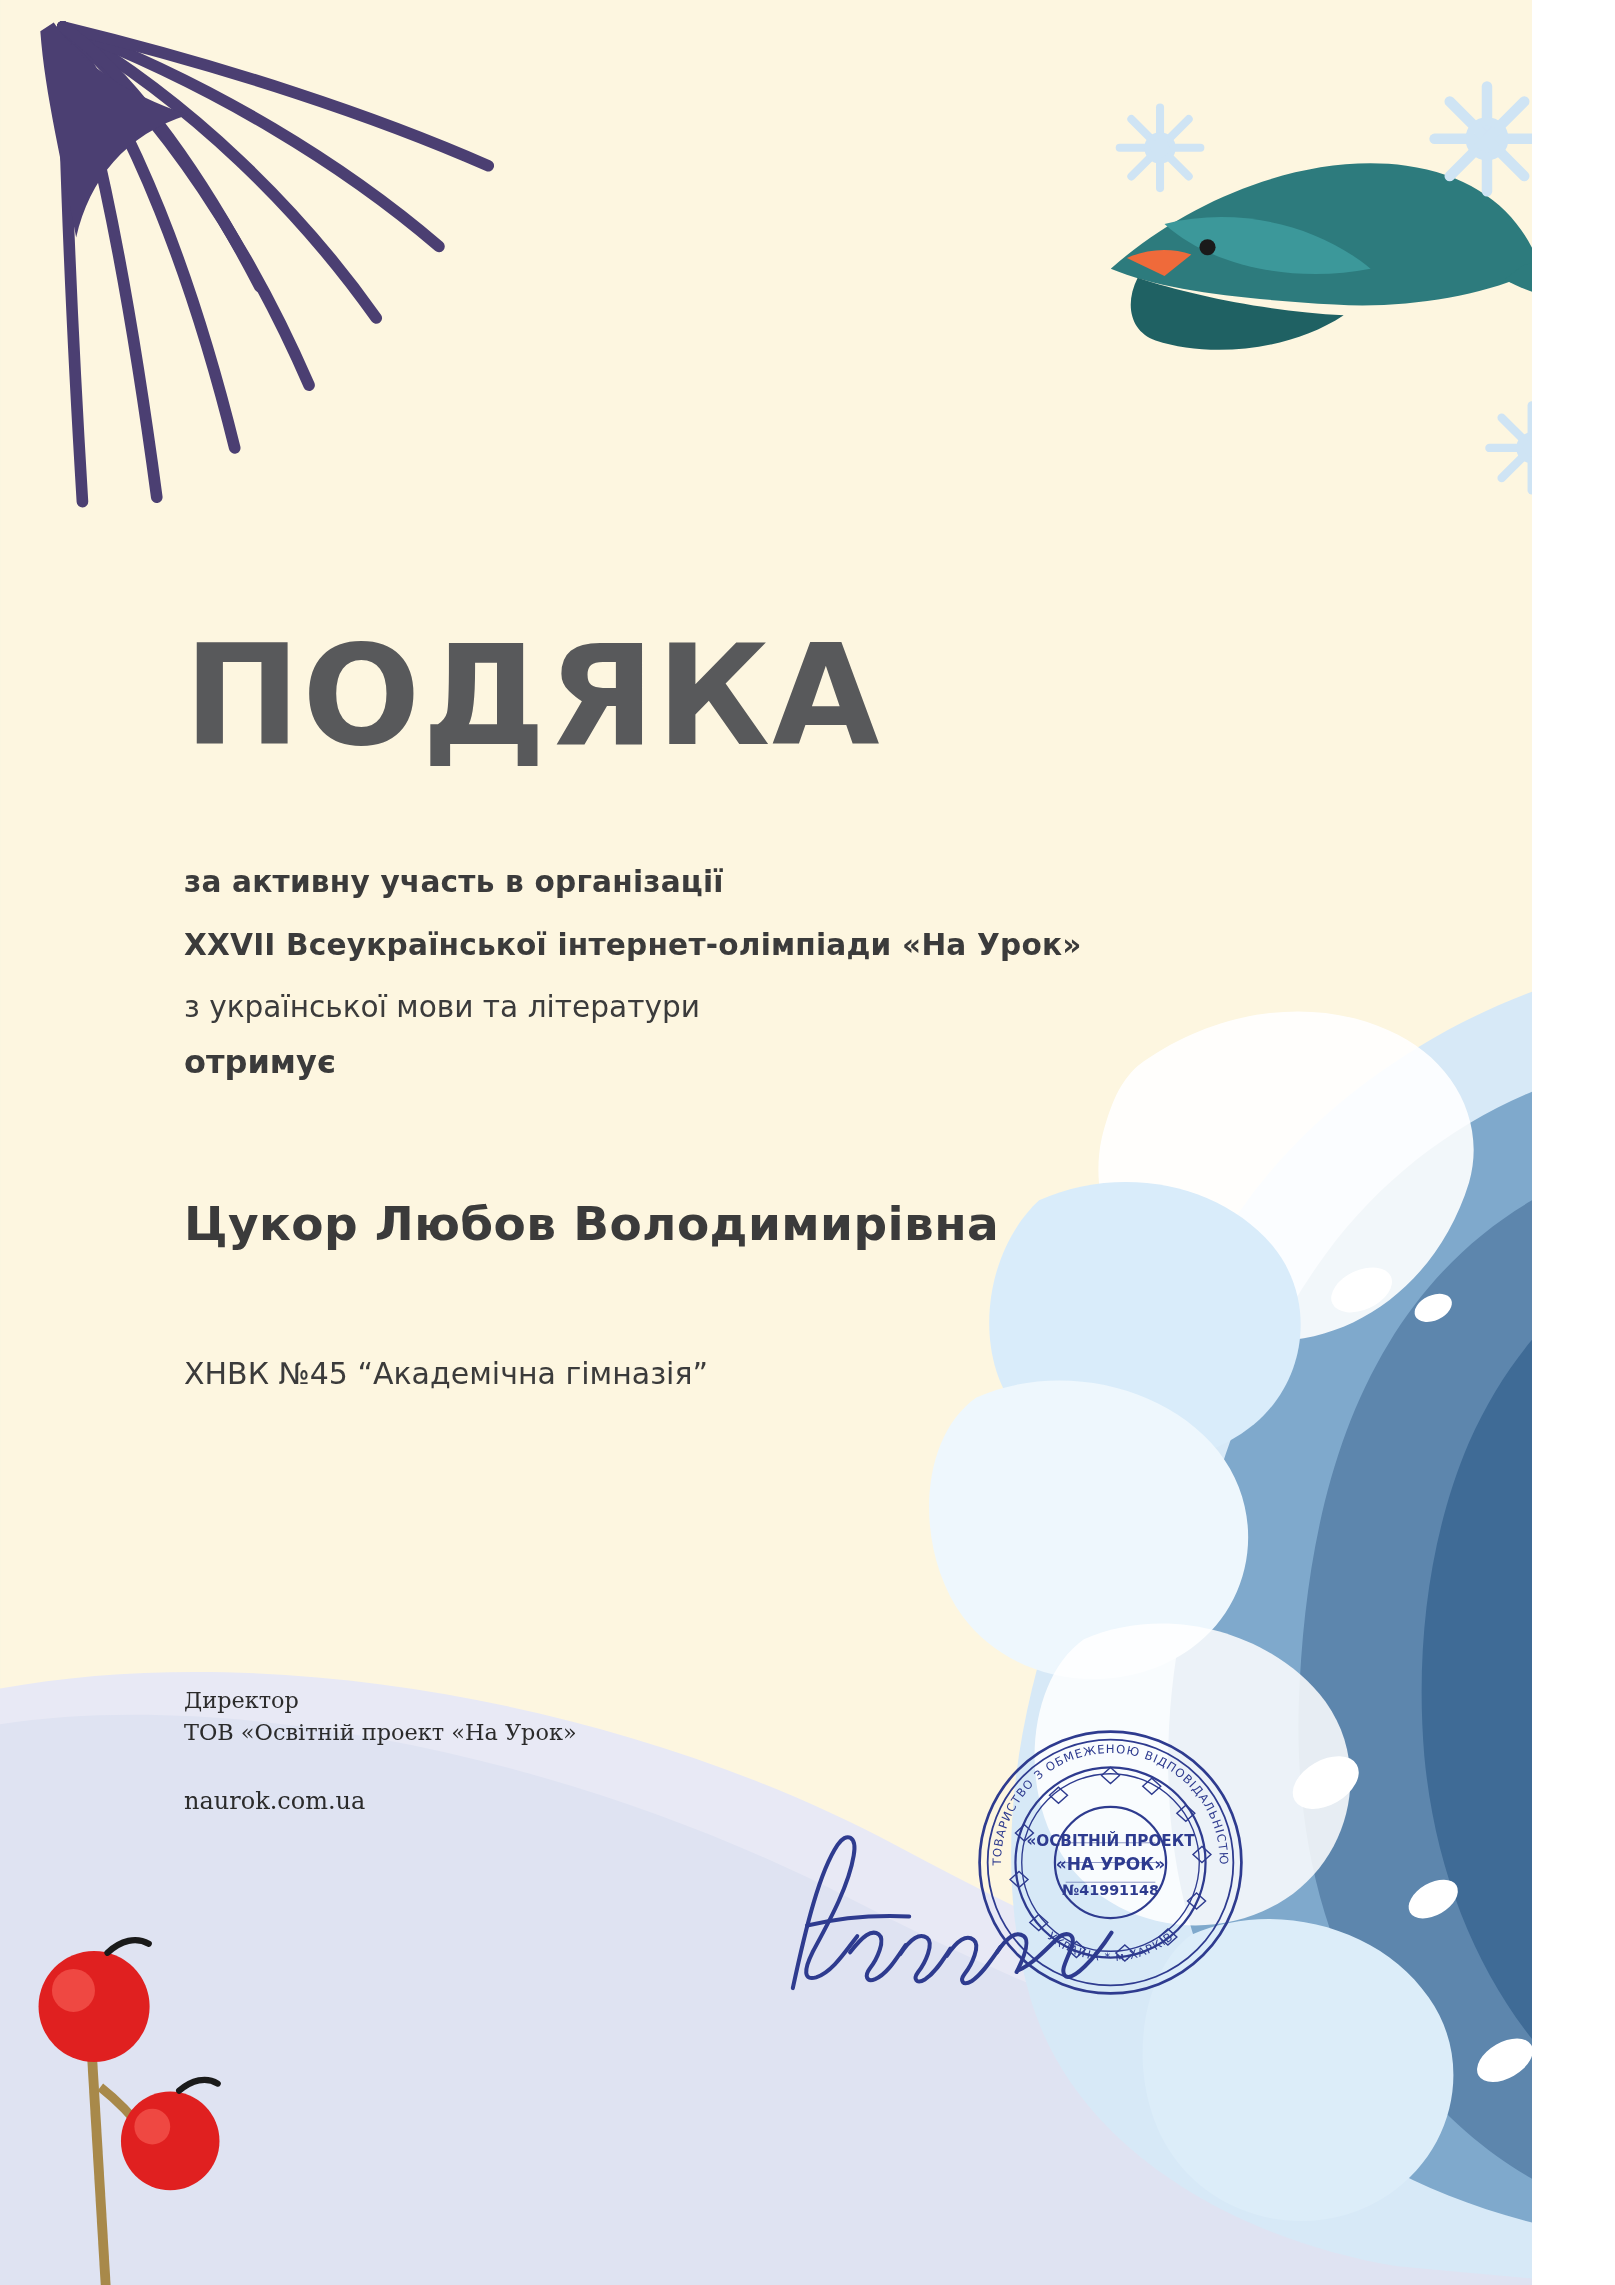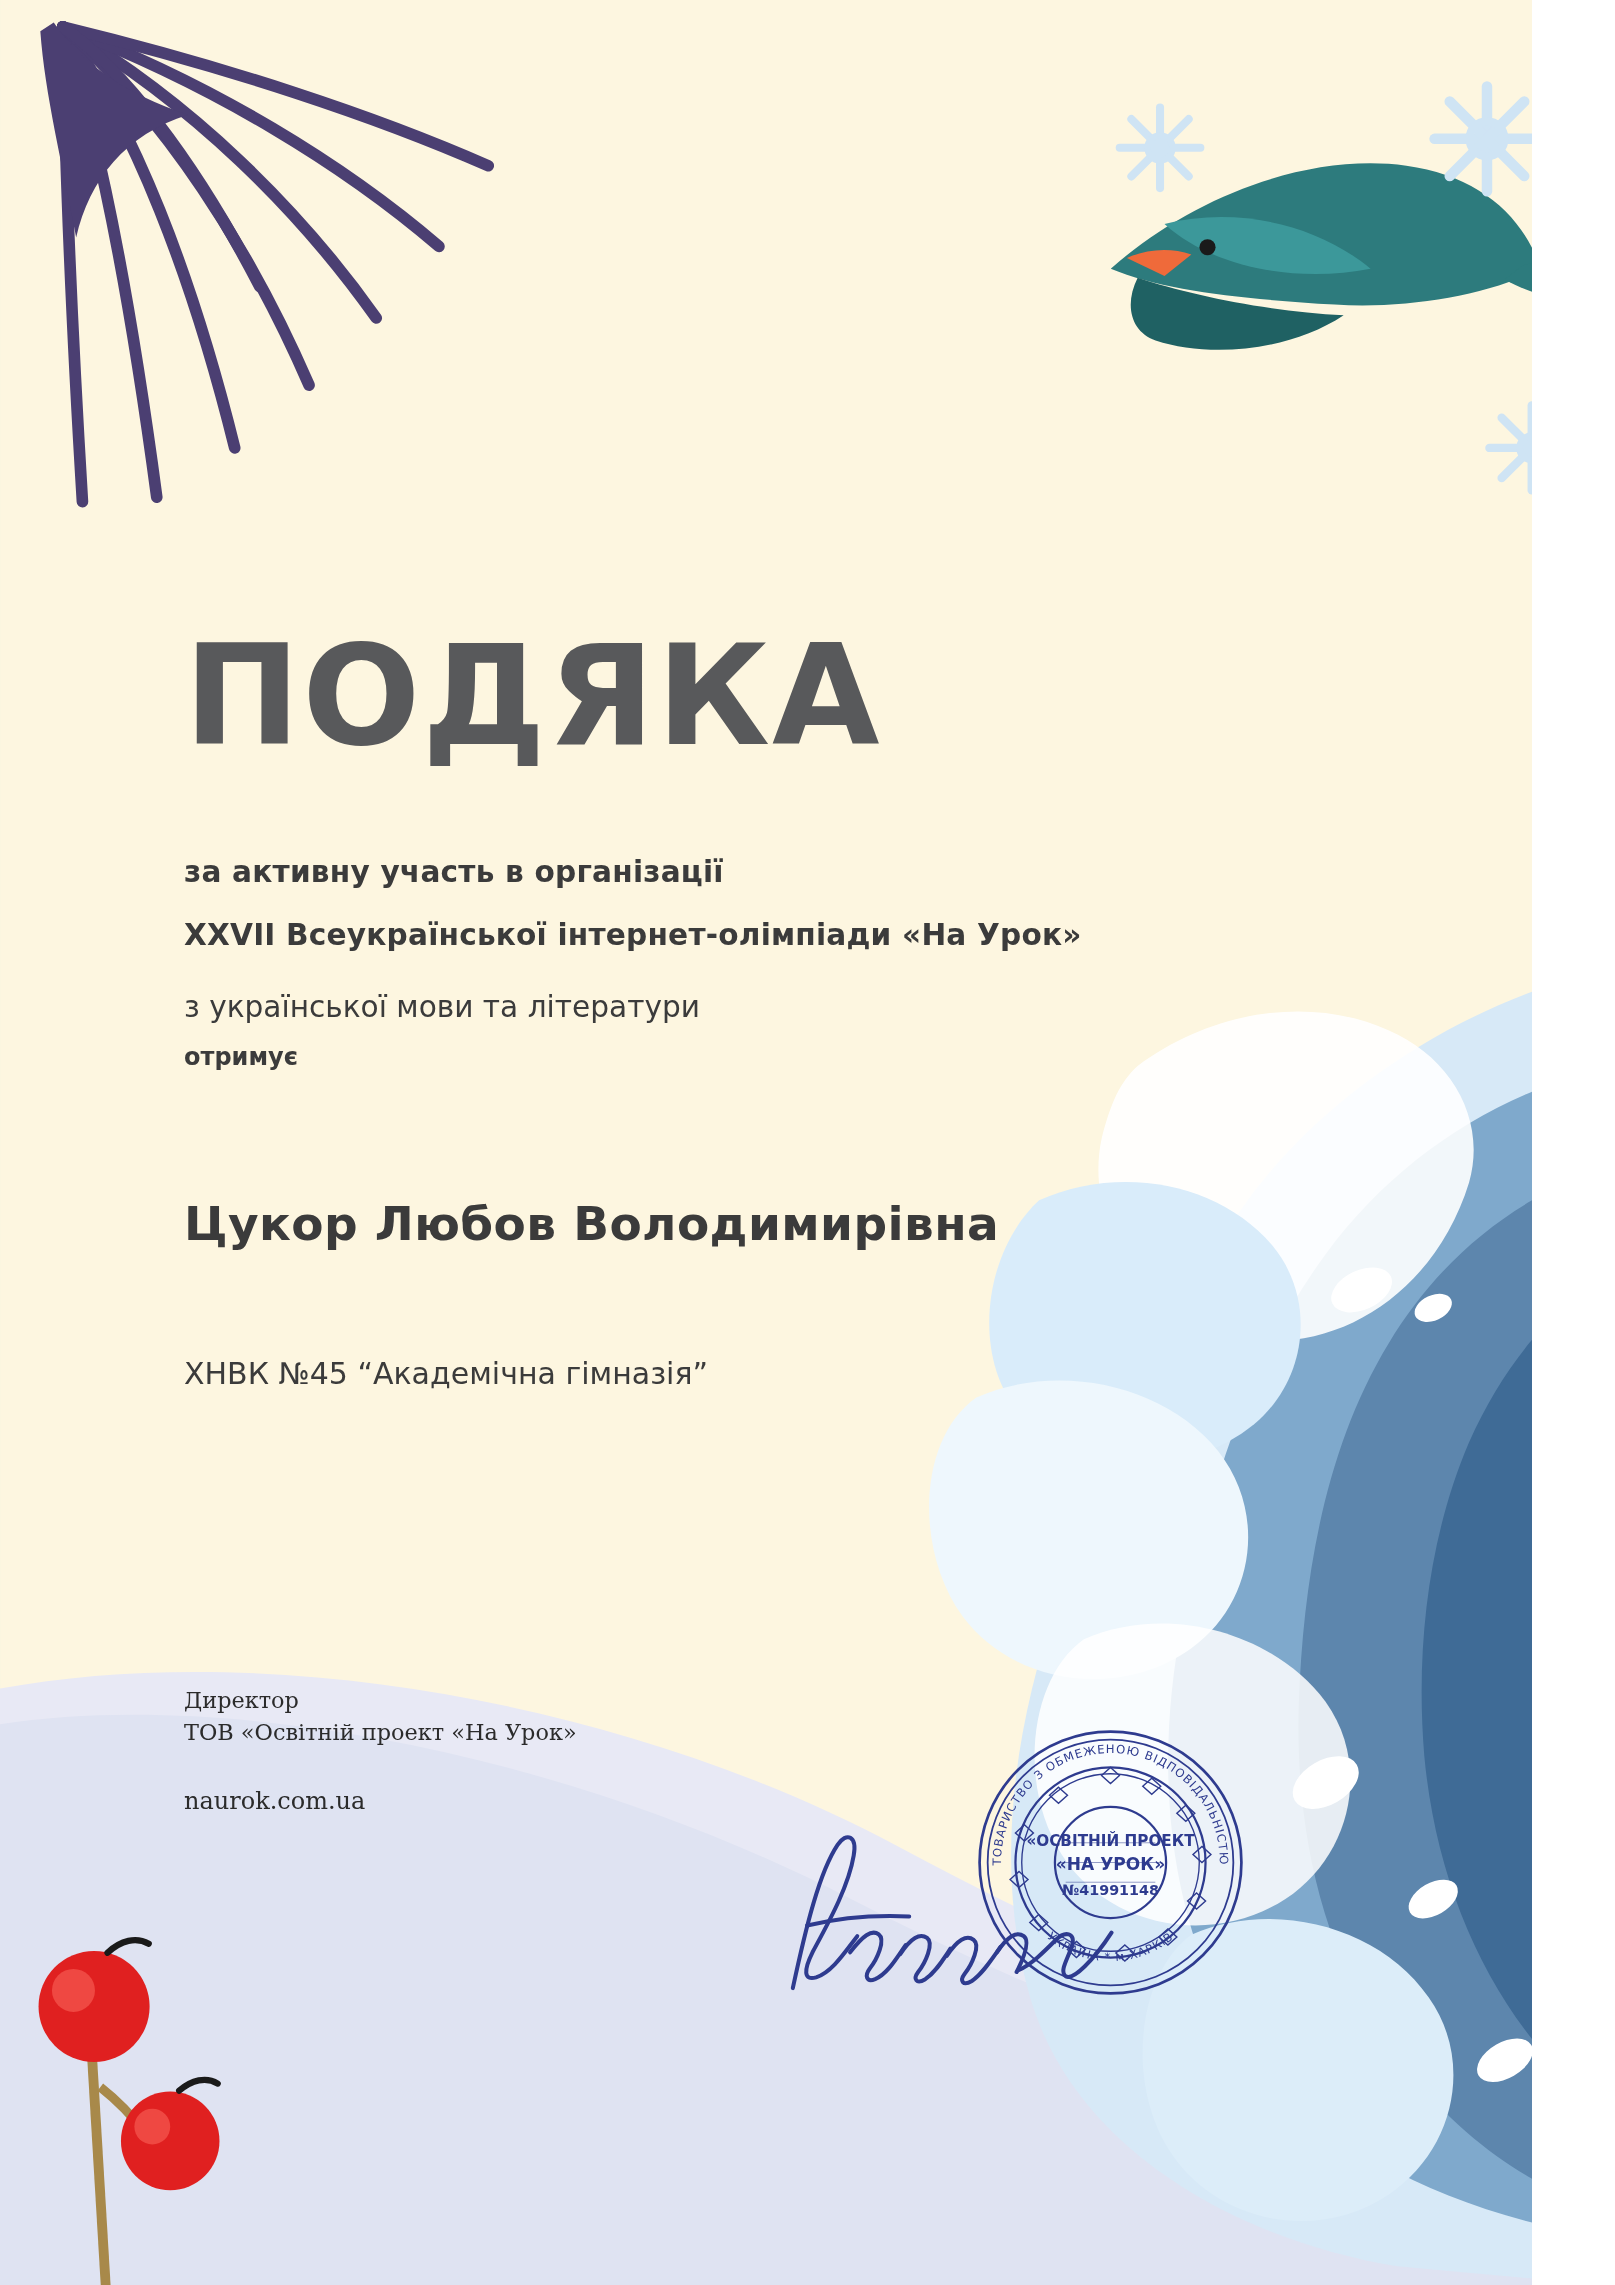--- a/index.html
+++ b/index.html
@@ -43,36 +43,37 @@
     color: #58595b;
     line-height: 1;
   }
   .line-sm {
     position: absolute;
     left: 0px;
     font-size: 29.6px;
     color: #3b3b3b;
     font-weight: bold;
     letter-spacing: 0.2px;
+    margin-top: 10px;
   }
   #subtitle1 { top: 855px; }
   #subtitle2 { top: 918px; }
   #subject {
     position: absolute;
     left: 0px;
     top: 990px;
     font-size: 29.6px;
     color: #3b3b3b;
     font-weight: normal;
   }
   #receives {
     position: absolute;
     left: 0px;
     top: 1043px;
-    font-size: 24px;
+    font-size: 32px;
     color: #3b3b3b;
     font-weight: bold;
   }
   #recipient {
     position: absolute;
     left: 0px;
     top: 1196px;
     font-size: 47px;
     font-weight: bold;
     color: #3b3b3b;

